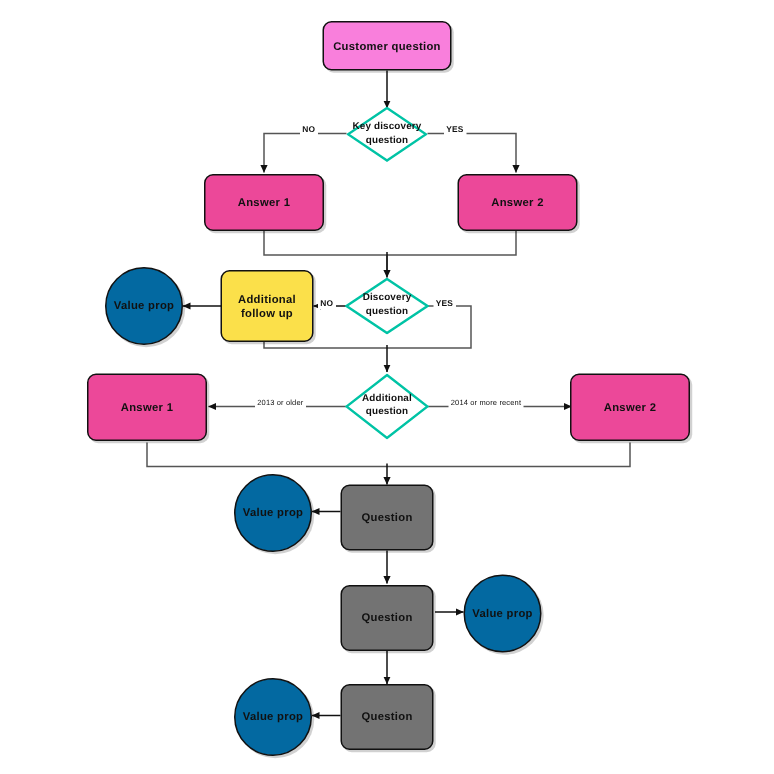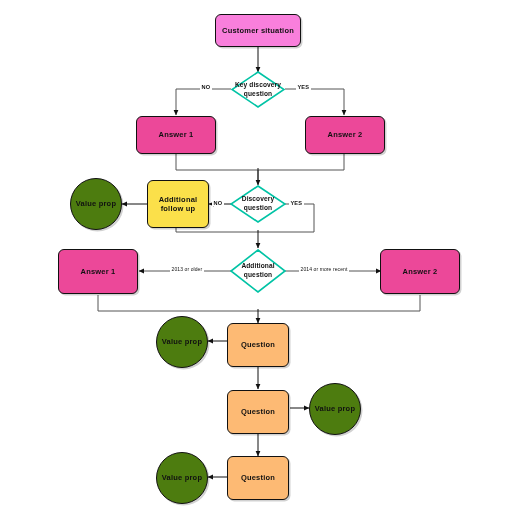--- a/index.html
+++ b/index.html
@@ -37,25 +37,25 @@
     z-index: 3;
   }
   .rect {
     border: 1px solid #111111;
     border-radius: 6px;
     box-shadow: 1.5px 1.5px 0 rgba(0,0,0,0.18);
   }
   .pink   { background: #F97FDC; }
   .blue   { background: #ec4899; }
   .yellow { background: #FBE04A; }
-  .teal   { background: #fdba74; align-items: center; }
+  .teal   { background: #737373; align-items: center; }
   .circle {
     border-radius: 50%;
     border: 1px solid #111111;
-    background: #4d7c0f;
+    background: #0369a1;
     box-shadow: 1.5px 1.5px 0 rgba(0,0,0,0.18);
   }
   .diamond-wrap {
     position: absolute;
     z-index: 3;
   }
   .diamond-shape {
     position: absolute;
     left: 0; top: 0;
     width: 100%; height: 100%;
@@ -134,21 +134,21 @@
     <path d="M258,367 L258,389" stroke="#111111" stroke-width="1" fill="none" marker-end="url(#arrow)"></path>
 
     <path d="M290,408 L309,408" stroke="#111111" stroke-width="1" fill="none" marker-end="url(#arrow)"></path>
 
     <path d="M258,434 L258,456" stroke="#111111" stroke-width="1" fill="none" marker-end="url(#arrow)"></path>
 
     <path d="M227,477 L208,477" stroke="#111111" stroke-width="1" fill="none" marker-end="url(#arrow)"></path>
   </svg>
 
   <div class="node rect pink" style="left:215px; top:14px; width:86px; height:33px;">
-    <span>Customer situation</span>
+    <span>Customer question</span>
   </div>
 
   <div class="diamond-wrap" style="left:231px; top:71px; width:54px; height:37px;">
     <svg class="diamond-shape" viewBox="0 0 54 37" xmlns="http://www.w3.org/2000/svg">
       <polygon points="27,1 53,18.5 27,36 1,18.5" fill="#ffffff" stroke="#00C3A5" stroke-width="1.6"></polygon>
     </svg>
     <div class="diamond-label">Key discovery question</div>
   </div>
 
   <div class="edge-label" style="left:200px; top:84px;">NO</div>

